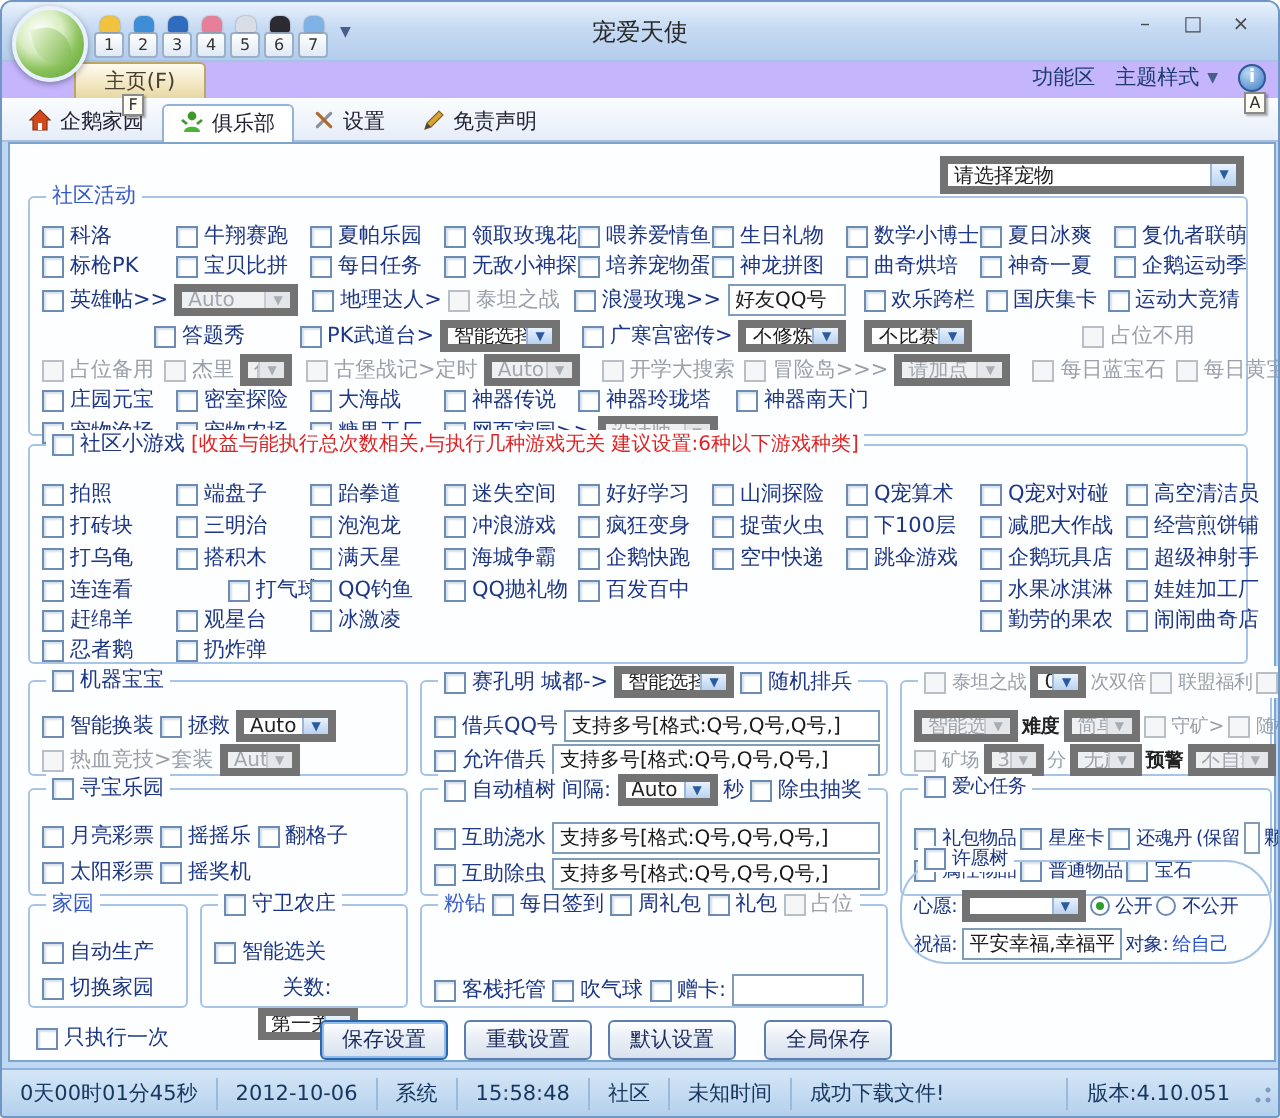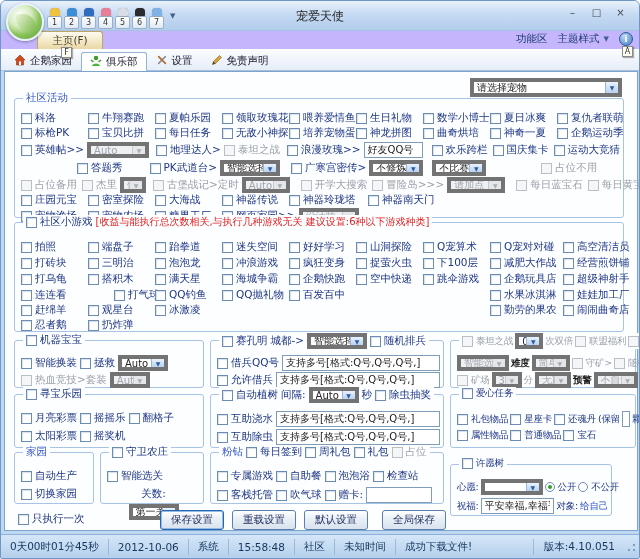--- a/index.html
+++ b/index.html
@@ -873,55 +873,37 @@
           </span>
           <span class="cb">
             <span class="box"></span>
             <span class="lb">礼包</span>
           </span>
           <span class="cb dis">
             <span class="box"></span>
             <span class="lb">占位</span>
           </span>
         </div>
-        <div class="grow" style="top: 16px;">
-          <span class="cb">
-            <span class="box"></span>
-            <span class="lb">专属游戏</span>
-          </span>
-          <span class="cb">
-            <span class="box"></span>
-            <span class="lb">自助餐</span>
-          </span>
-          <span class="cb">
-            <span class="box"></span>
-            <span class="lb">泡泡浴</span>
-          </span>
-          <span class="cb">
-            <span class="box"></span>
-            <span class="lb">检查站</span>
-          </span>
-        </div>
         <div class="grow" style="top: 34px;">
           <span class="cb">
             <span class="box"></span>
             <span class="lb">客栈托管</span>
           </span>
           <span class="cb">
             <span class="box"></span>
             <span class="lb">吹气球</span>
           </span>
           <span class="cb">
             <span class="box"></span>
             <span class="lb">赠卡:</span>
           </span>
           <input class="inp" type="text" style="width: 66px;">
         </div>
       </div>
-      <div class="group dense" style="left: 445px; top: 392px; width: 162px; height: 52px;">
+      <div class="group dense" style="left: 445px; top: 358px; width: 186px; height: 52px; border-radius: 23px;">
         <div class="gleg">
           <span class="cb">
             <span class="box"></span>
             <span class="lb">许愿树</span>
           </span>
         </div>
         <div class="grow" style="top: 14px;">
           <span class="txt">心愿:</span>
           <span class="dd" style="width: 62px;">
             <span class="dv"></span>

